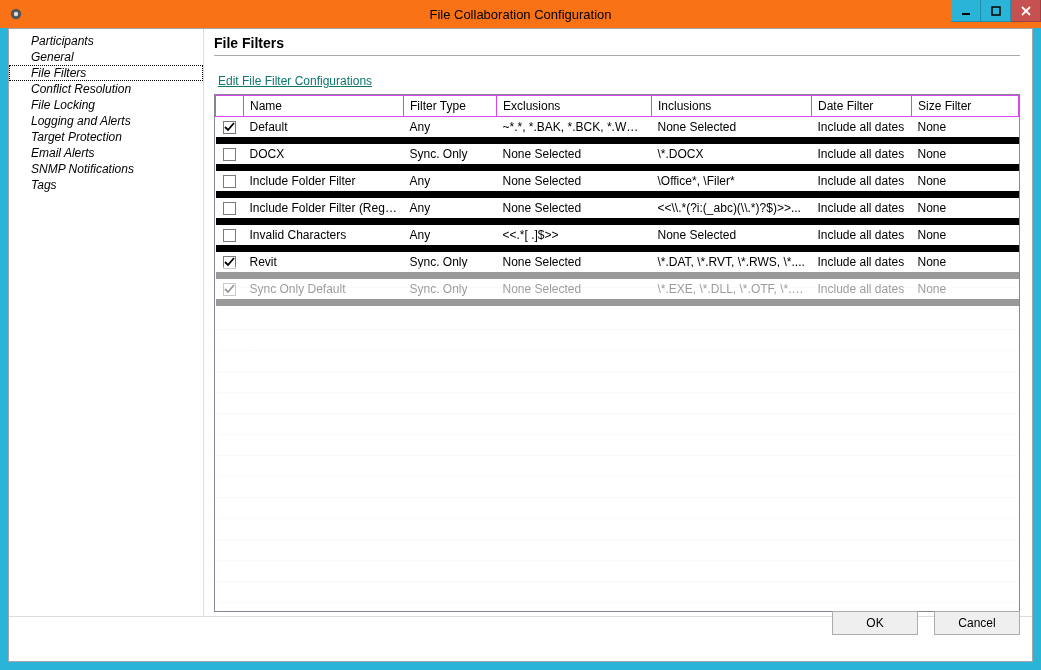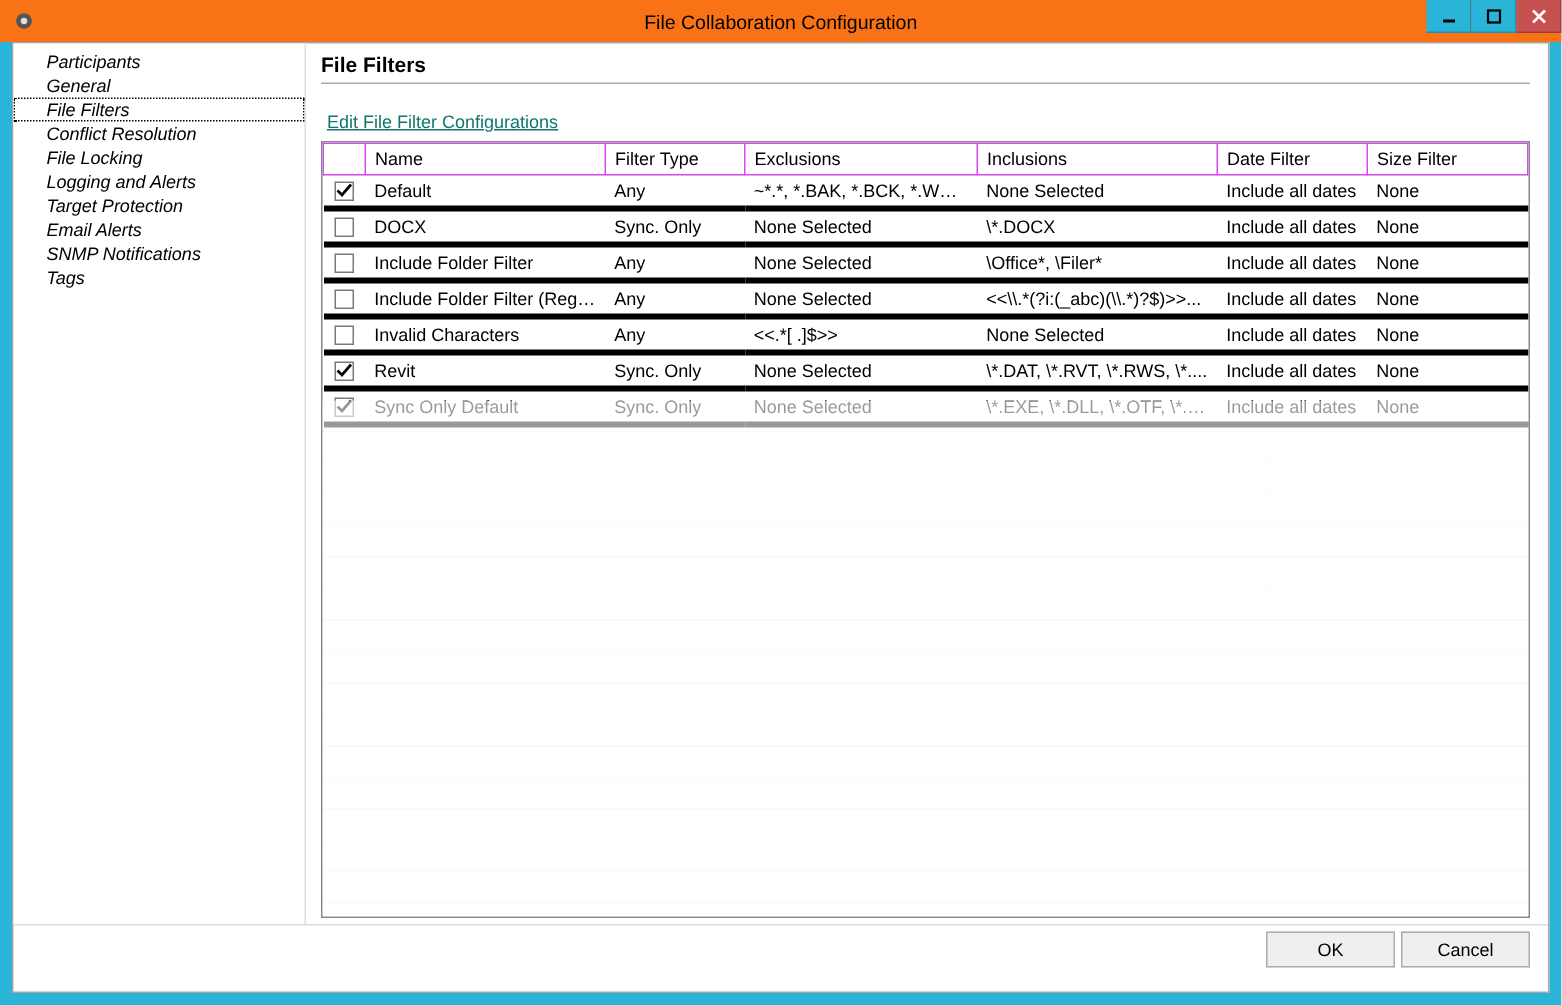--- a/index.html
+++ b/index.html
@@ -133,21 +133,21 @@
     background: #fff;
     border: 1px solid #d946ef;
     white-space: nowrap;
     overflow: hidden;
   }
   table.grid td {
     padding: 3px 6px;
     white-space: nowrap;
     overflow: hidden;
     text-overflow: ellipsis;
-    border-bottom: 4px solid #000000;
+    border-bottom: 7px solid #000000;
     margin-top: 45px;
   }
   table.grid td:first-child {
     text-align: center;
     padding: 2px 0;
   }
   .chk {
     width: 13px; height: 13px;
     border: 1px solid #7a7a7a;
     display: inline-flex;
@@ -165,27 +165,27 @@
     bottom: 0;
     background: repeating-linear-gradient(
       to bottom,
       #fff 0px, #fff 20px,
       #f7f7f7 20px, #f7f7f7 21px
     );
     opacity: 0.6;
   }
   .footer {
     position: absolute;
-    left: 0; right: 0; bottom: 6px;
+    left: 0; right: 0; bottom: 16px;
     height: 44px;
     display: flex;
     align-items: center;
     justify-content: flex-end;
     padding: 0 12px;
-    gap: 4px;
+    gap: 16px;
   }
   .btn {
     min-width: 86px;
     height: 24px;
     border: 1px solid #acacac;
     background: #efefef;
     font-size: 12px;
     cursor: pointer;
     display: inline-flex;
     align-items: center;

